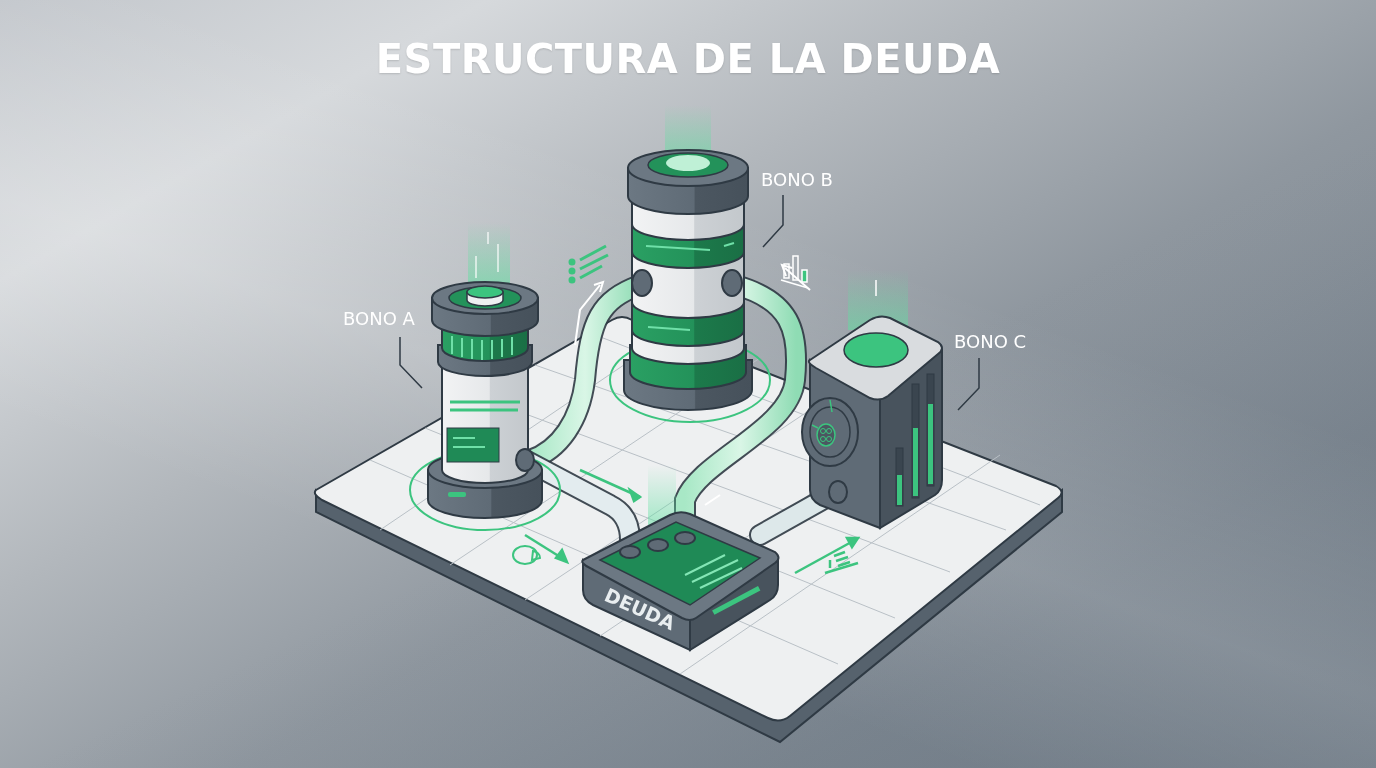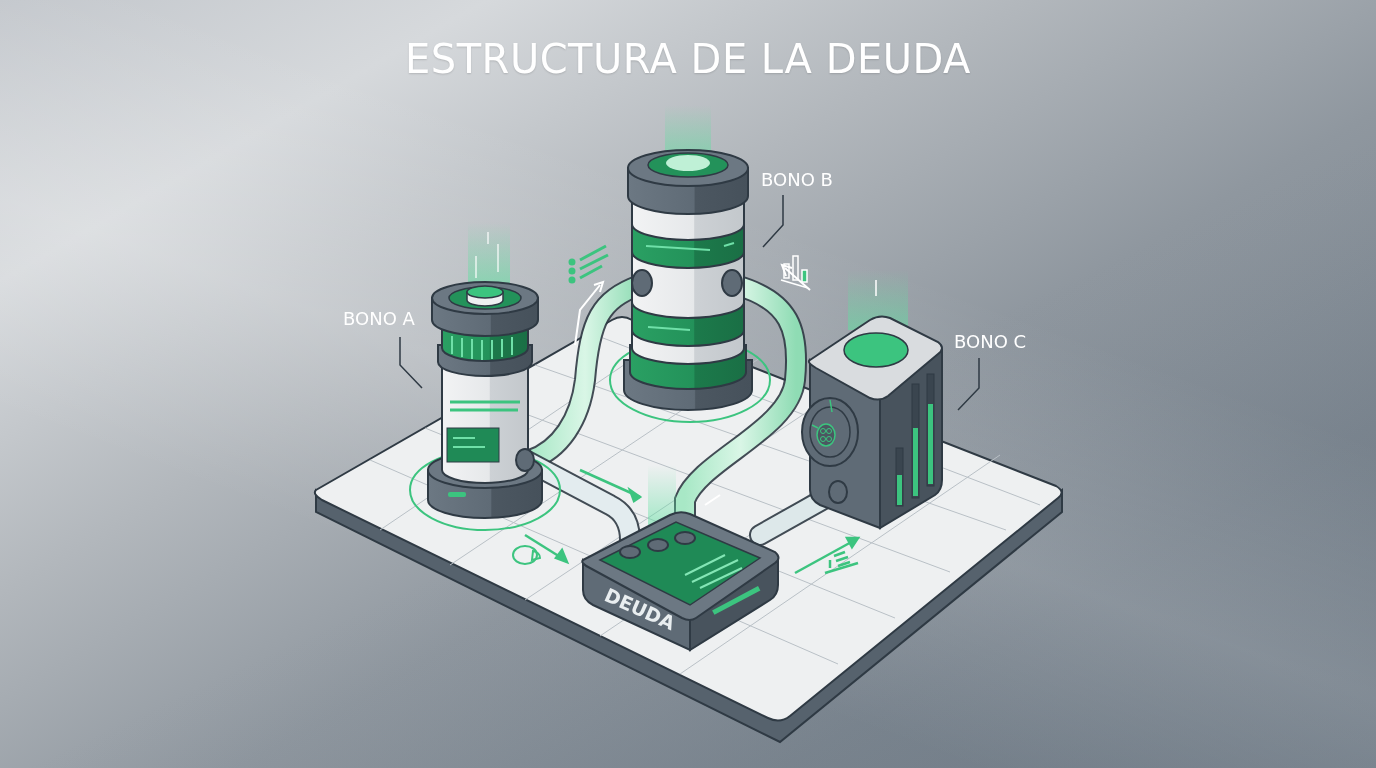--- a/index.html
+++ b/index.html
@@ -6,21 +6,21 @@
   body{width:1376px;height:768px;overflow:hidden;position:relative;
     background:
       linear-gradient(160deg, rgba(255,255,255,0) 0%, rgba(255,255,255,0) 100%),
       linear-gradient(150deg, #c3c7cc 0%, #d6d9dc 18%, #b2b7bc 38%, #8f979f 58%, #7b858f 78%, #6f7a85 100%);
     font-family:"Liberation Sans", "DejaVu Sans", sans-serif;}
   .sheen{position:absolute;inset:0;pointer-events:none;
     background:linear-gradient(200deg, rgba(255,255,255,0) 35%, rgba(255,255,255,0.18) 55%, rgba(255,255,255,0) 72%);}
   .sheen2{position:absolute;inset:0;pointer-events:none;
     background:linear-gradient(155deg, rgba(110,122,134,0) 0%, rgba(110,122,134,0) 55%, rgba(110,122,134,0.35) 100%);}
   h1{position:absolute;left:0;top:36px;width:1376px;text-align:center;margin:0;
-    font-family:"DejaVu Sans", sans-serif;font-weight:normal;font-size:40px;letter-spacing:0.5px;color:#ffffff;
+    font-family:"DejaVu Sans", sans-serif;font-weight:bold;font-size:40px;letter-spacing:0.5px;color:#ffffff;
     text-shadow:0 1px 2px rgba(0,0,0,0.15);}
   svg.scene{position:absolute;left:0;top:0;}
   .lbl{font-family:"DejaVu Sans", sans-serif;font-size:18px;fill:#ffffff;}
   .deuda-lbl{font-family:"DejaVu Sans", sans-serif;font-size:19px;fill:#e9eef0;font-weight:bold;}
 </style>
 </head>
 <body>
 
 <div class="sheen"></div>
 <div class="sheen2"></div>

